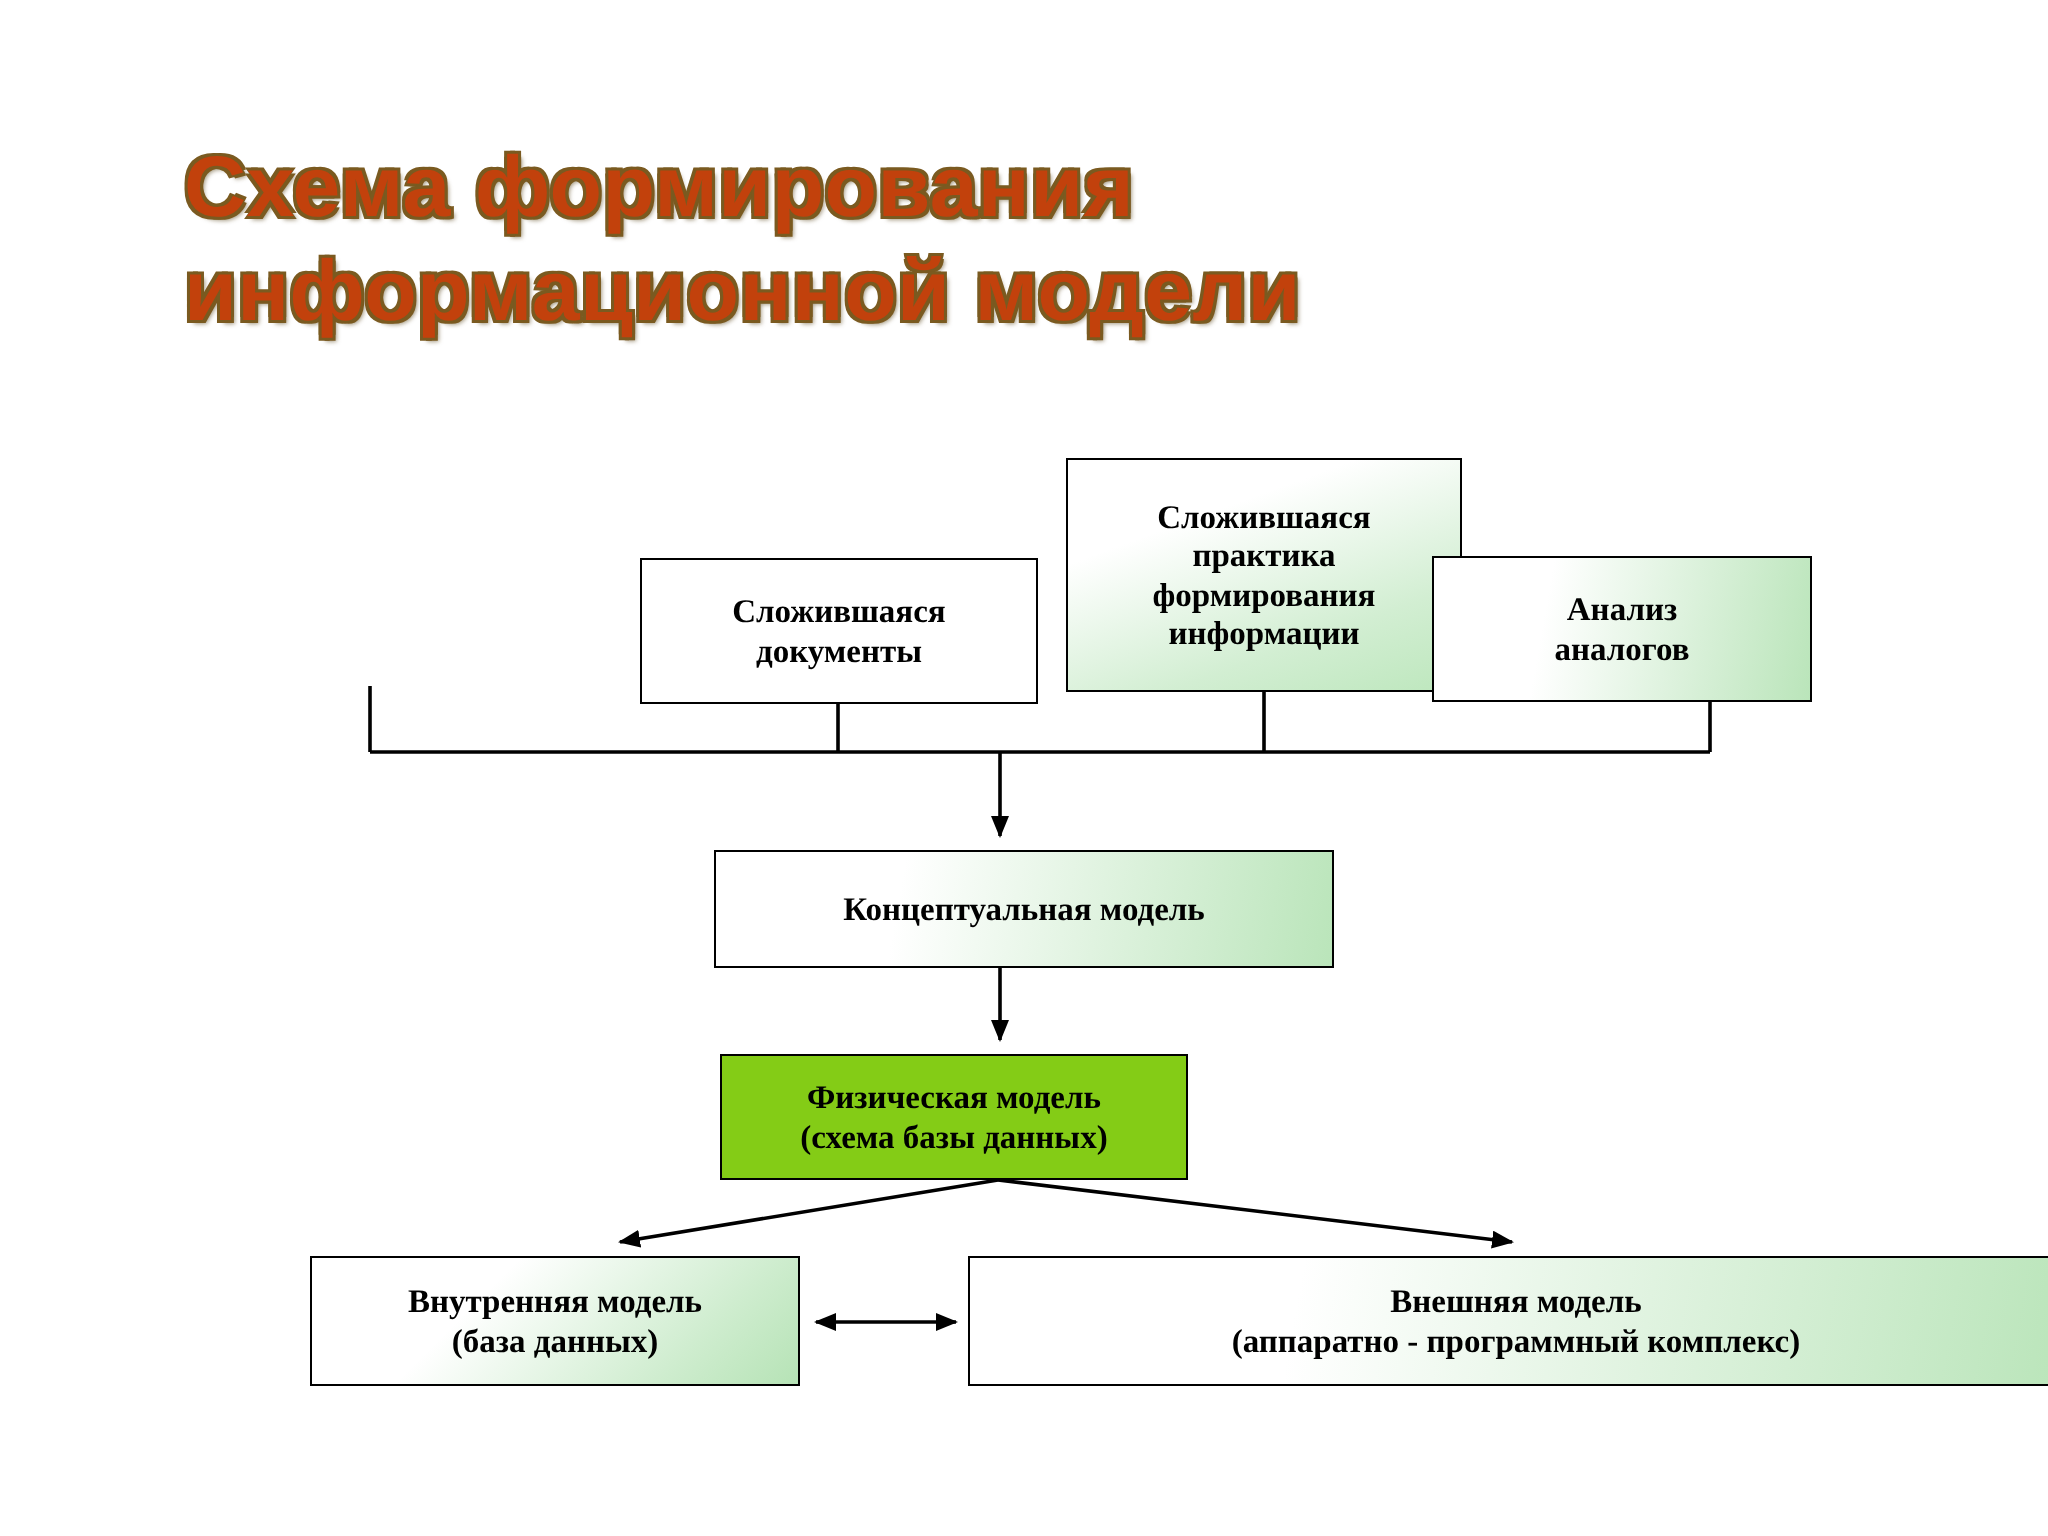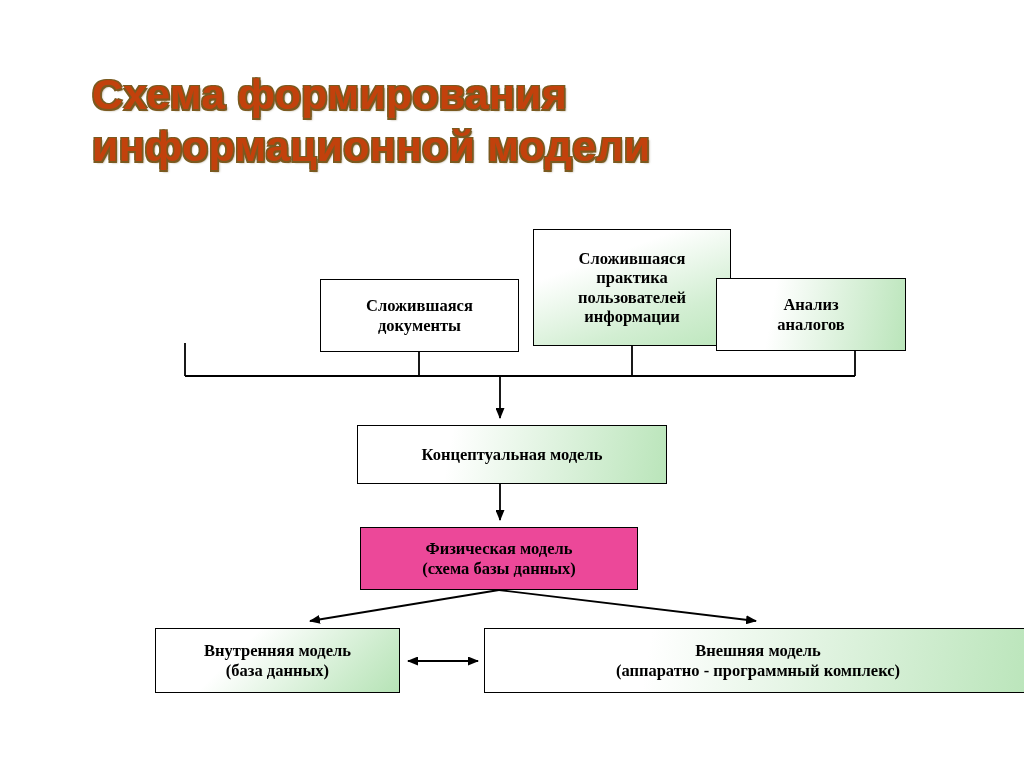--- a/index.html
+++ b/index.html
@@ -110,39 +110,39 @@
     <div>
       <span>Сложившаяся</span>
       <span>документы</span>
     </div>
   </div>
 
   <div class="box grad-g2" style="left:533px; top:229px; width:198px; height:117px;">
     <div>
       <span>Сложившаяся</span>
       <span>практика</span>
-      <span>пользователей</span>
+      <span>формирования</span>
       <span>информации</span>
     </div>
   </div>
 
   <div class="box grad-h" style="left:716px; top:278px; width:190px; height:73px;">
     <div>
       <span>Анализ</span>
       <span>аналогов</span>
     </div>
   </div>
 
   <div class="box grad-h" style="left:357px; top:425px; width:310px; height:59px;">
     <div>
       <span>Концептуальная модель</span>
     </div>
   </div>
 
-  <div class="box" style="left:360px; top:527px; width:278px; height:63px; background:#ec4899;">
+  <div class="box" style="left:360px; top:527px; width:234px; height:63px; background:#84cc16;">
     <div>
       <span>Физическая модель</span>
       <span>(схема базы данных)</span>
     </div>
   </div>
 
   <div class="box grad-g" style="left:155px; top:628px; width:245px; height:65px;">
     <div>
       <span>Внутренняя модель</span>
       <span>(база данных)</span>

